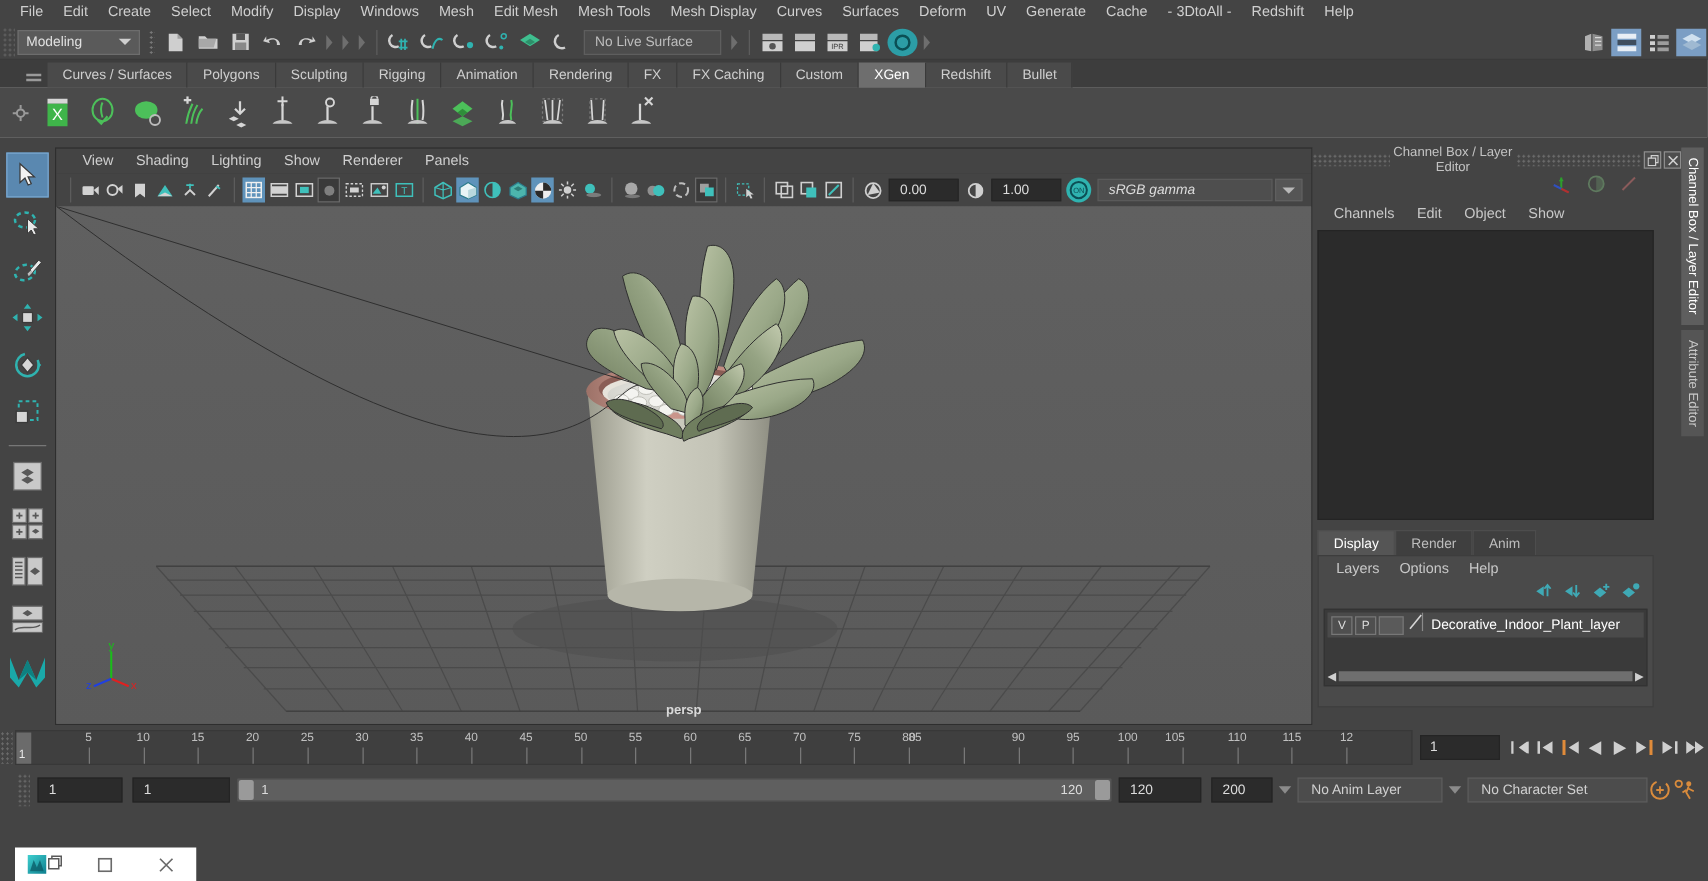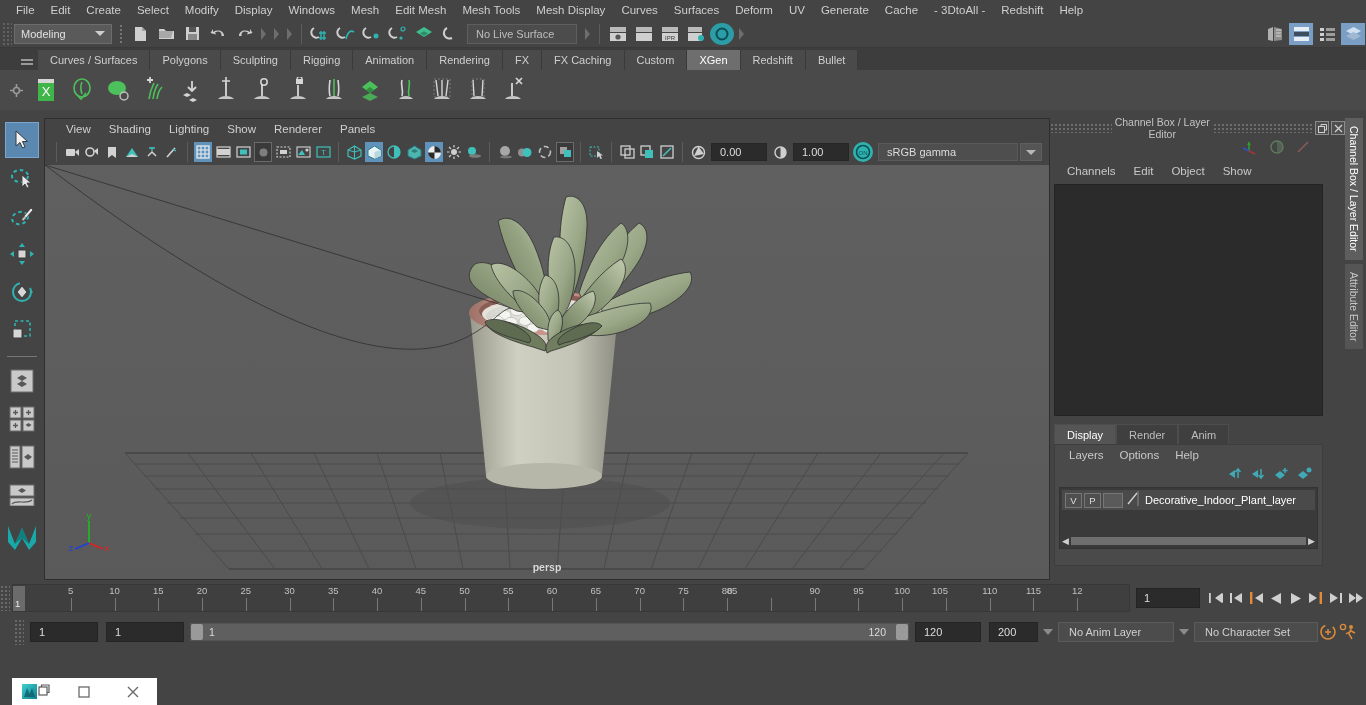--- a/index.html
+++ b/index.html
@@ -81,21 +81,21 @@
   }
   .vpmenu { height:20px;display:flex;align-items:center;background:#444;padding-left:12px;font-size:11.5px;}
   .vpmenu .mi{padding:0 9px;line-height:20px;cursor:default;color:#cfcfcf;}
   .vptools { height:26px;display:flex;align-items:center;background:#444;padding-left:6px; }
   .vtb{width:18px;height:20px;display:flex;align-items:center;justify-content:center;margin:0 1px;cursor:pointer;}
   .vtb.act{background:#5f93bb;}
   .vtb.dark{background:#3a3a3a;border:1px solid #6a6a6a;}
   .numfield{height:18px;width:56px;background:#2b2b2b;border:1px solid #262626;color:#ddd;font-size:11px;
     display:flex;align-items:center;padding-left:8px;margin:0 3px;}
   .gammafield{height:18px;width:140px;background:#4e4e4e;border:1px solid #5a5a5a;color:#ddd;font-size:11px;
-    display:flex;align-items:center;padding-left:8px;margin-left:4px;}
+    display:flex;align-items:center;padding-left:8px;margin-left:4px;font-style:italic;}
   .gammaarrow{width:22px;height:18px;background:#555;border:1px solid #5f5f5f;display:flex;align-items:center;justify-content:center;margin-left:2px;}
   .vpcanvas{position:absolute;left:0;top:46px;right:0;bottom:0;overflow:hidden;background:#5d5d5d;}
   .axisgiz{position:absolute;left:18px;bottom:20px;width:60px;height:50px;}
 
   
   .rpanel{position:absolute;left:1050px;top:118px;width:295px;height:462px;background:#444;}
   .rp-title{height:20px;display:flex;align-items:center;font-size:10.5px;color:#c3c3c3;}
   .rp-dots{flex:0 0 62px;height:10px;background-image:radial-gradient(#6d6d6d 1px,transparent 1px);background-size:4px 4px;}
   .rp-dots.r{flex:1;}
   .rp-btn{width:14px;height:14px;border:1px solid #8c8c8c;margin-left:2px;display:flex;align-items:center;justify-content:center;font-size:9px;color:#d2d2d2;background:#4e4e4e;cursor:pointer;}
@@ -1148,21 +1148,21 @@
     </div>
     <div class="drop">
         <i></i>
       </div>
     <div class="combo" style="width:116px;">
       <span>No Anim Layer</span>
     </div>
     <div class="drop">
         <i></i>
       </div>
-    <div class="combo" style="width:124px;">
+    <div class="combo" style="width:144px;">
       <span>No Character Set</span>
     </div>
     <div class="pb">
       <svg width="20" height="18" viewBox="0 0 20 18">
           <circle cx="10" cy="9" r="7" fill="none" stroke="#d98b3c" stroke-width="1.6" stroke-dasharray="30 8"></circle>
           <path d="M7 9 h6 M10 6 v6" stroke="#d98b3c" stroke-width="1.5"></path>
         </svg>
     </div>
     <div class="pb" style="margin-right:8px;">
       <svg width="20" height="18" viewBox="0 0 20 18">

